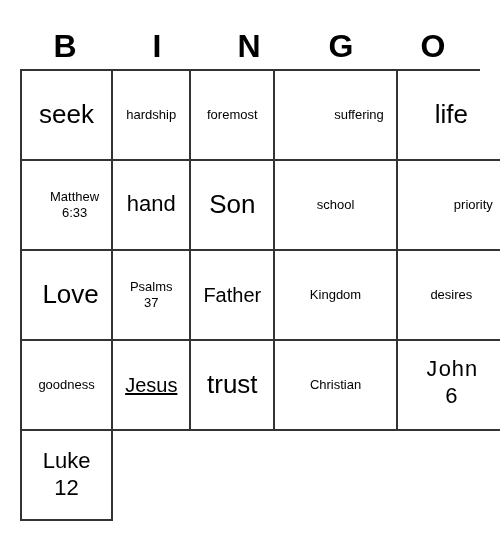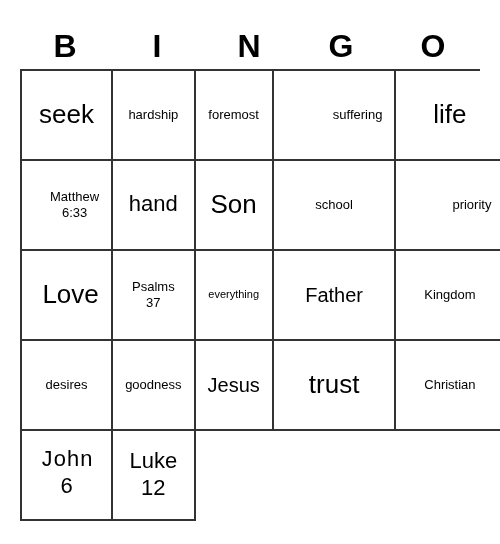--- a/index.html
+++ b/index.html
@@ -129,36 +129,33 @@
         <span class="cell-text size-sm" style="white-space: pre-line; margin-left: 44px;">priority</span>
       </div>
       <div class="bingo-cell">
         <span class="cell-text size-xl" style="white-space: pre-line; margin-left: 8px;">Love</span>
       </div>
       <div class="bingo-cell">
         <span class="cell-text size-sm" style="white-space: pre-line;">Psalms
 37</span>
       </div>
       <div class="bingo-cell">
-        <span class="cell-text size-xs" style="white-space: pre-line;">everything</span>
-      </div>
-      <div class="bingo-cell">
         <span class="cell-text size-md" style="white-space: pre-line;">Father</span>
       </div>
       <div class="bingo-cell">
         <span class="cell-text size-sm" style="white-space: pre-line;">Kingdom</span>
       </div>
       <div class="bingo-cell">
         <span class="cell-text size-sm" style="white-space: pre-line;">desires</span>
       </div>
       <div class="bingo-cell">
         <span class="cell-text size-sm" style="white-space: pre-line;">goodness</span>
       </div>
       <div class="bingo-cell">
-        <span class="cell-text size-md" style="white-space: pre-line;">Jesus</span>
+        <span class="cell-text size-md" style="white-space: pre-line; text-decoration: underline;">Jesus</span>
       </div>
       <div class="bingo-cell">
         <span class="cell-text size-xl" style="white-space: pre-line;">trust</span>
       </div>
       <div class="bingo-cell">
         <span class="cell-text size-sm" style="white-space: pre-line;">Christian</span>
       </div>
       <div class="bingo-cell">
         <span class="cell-text size-lg" style="white-space: pre-line; font-family: Liberation Mono, monospace;">John
 6</span>

